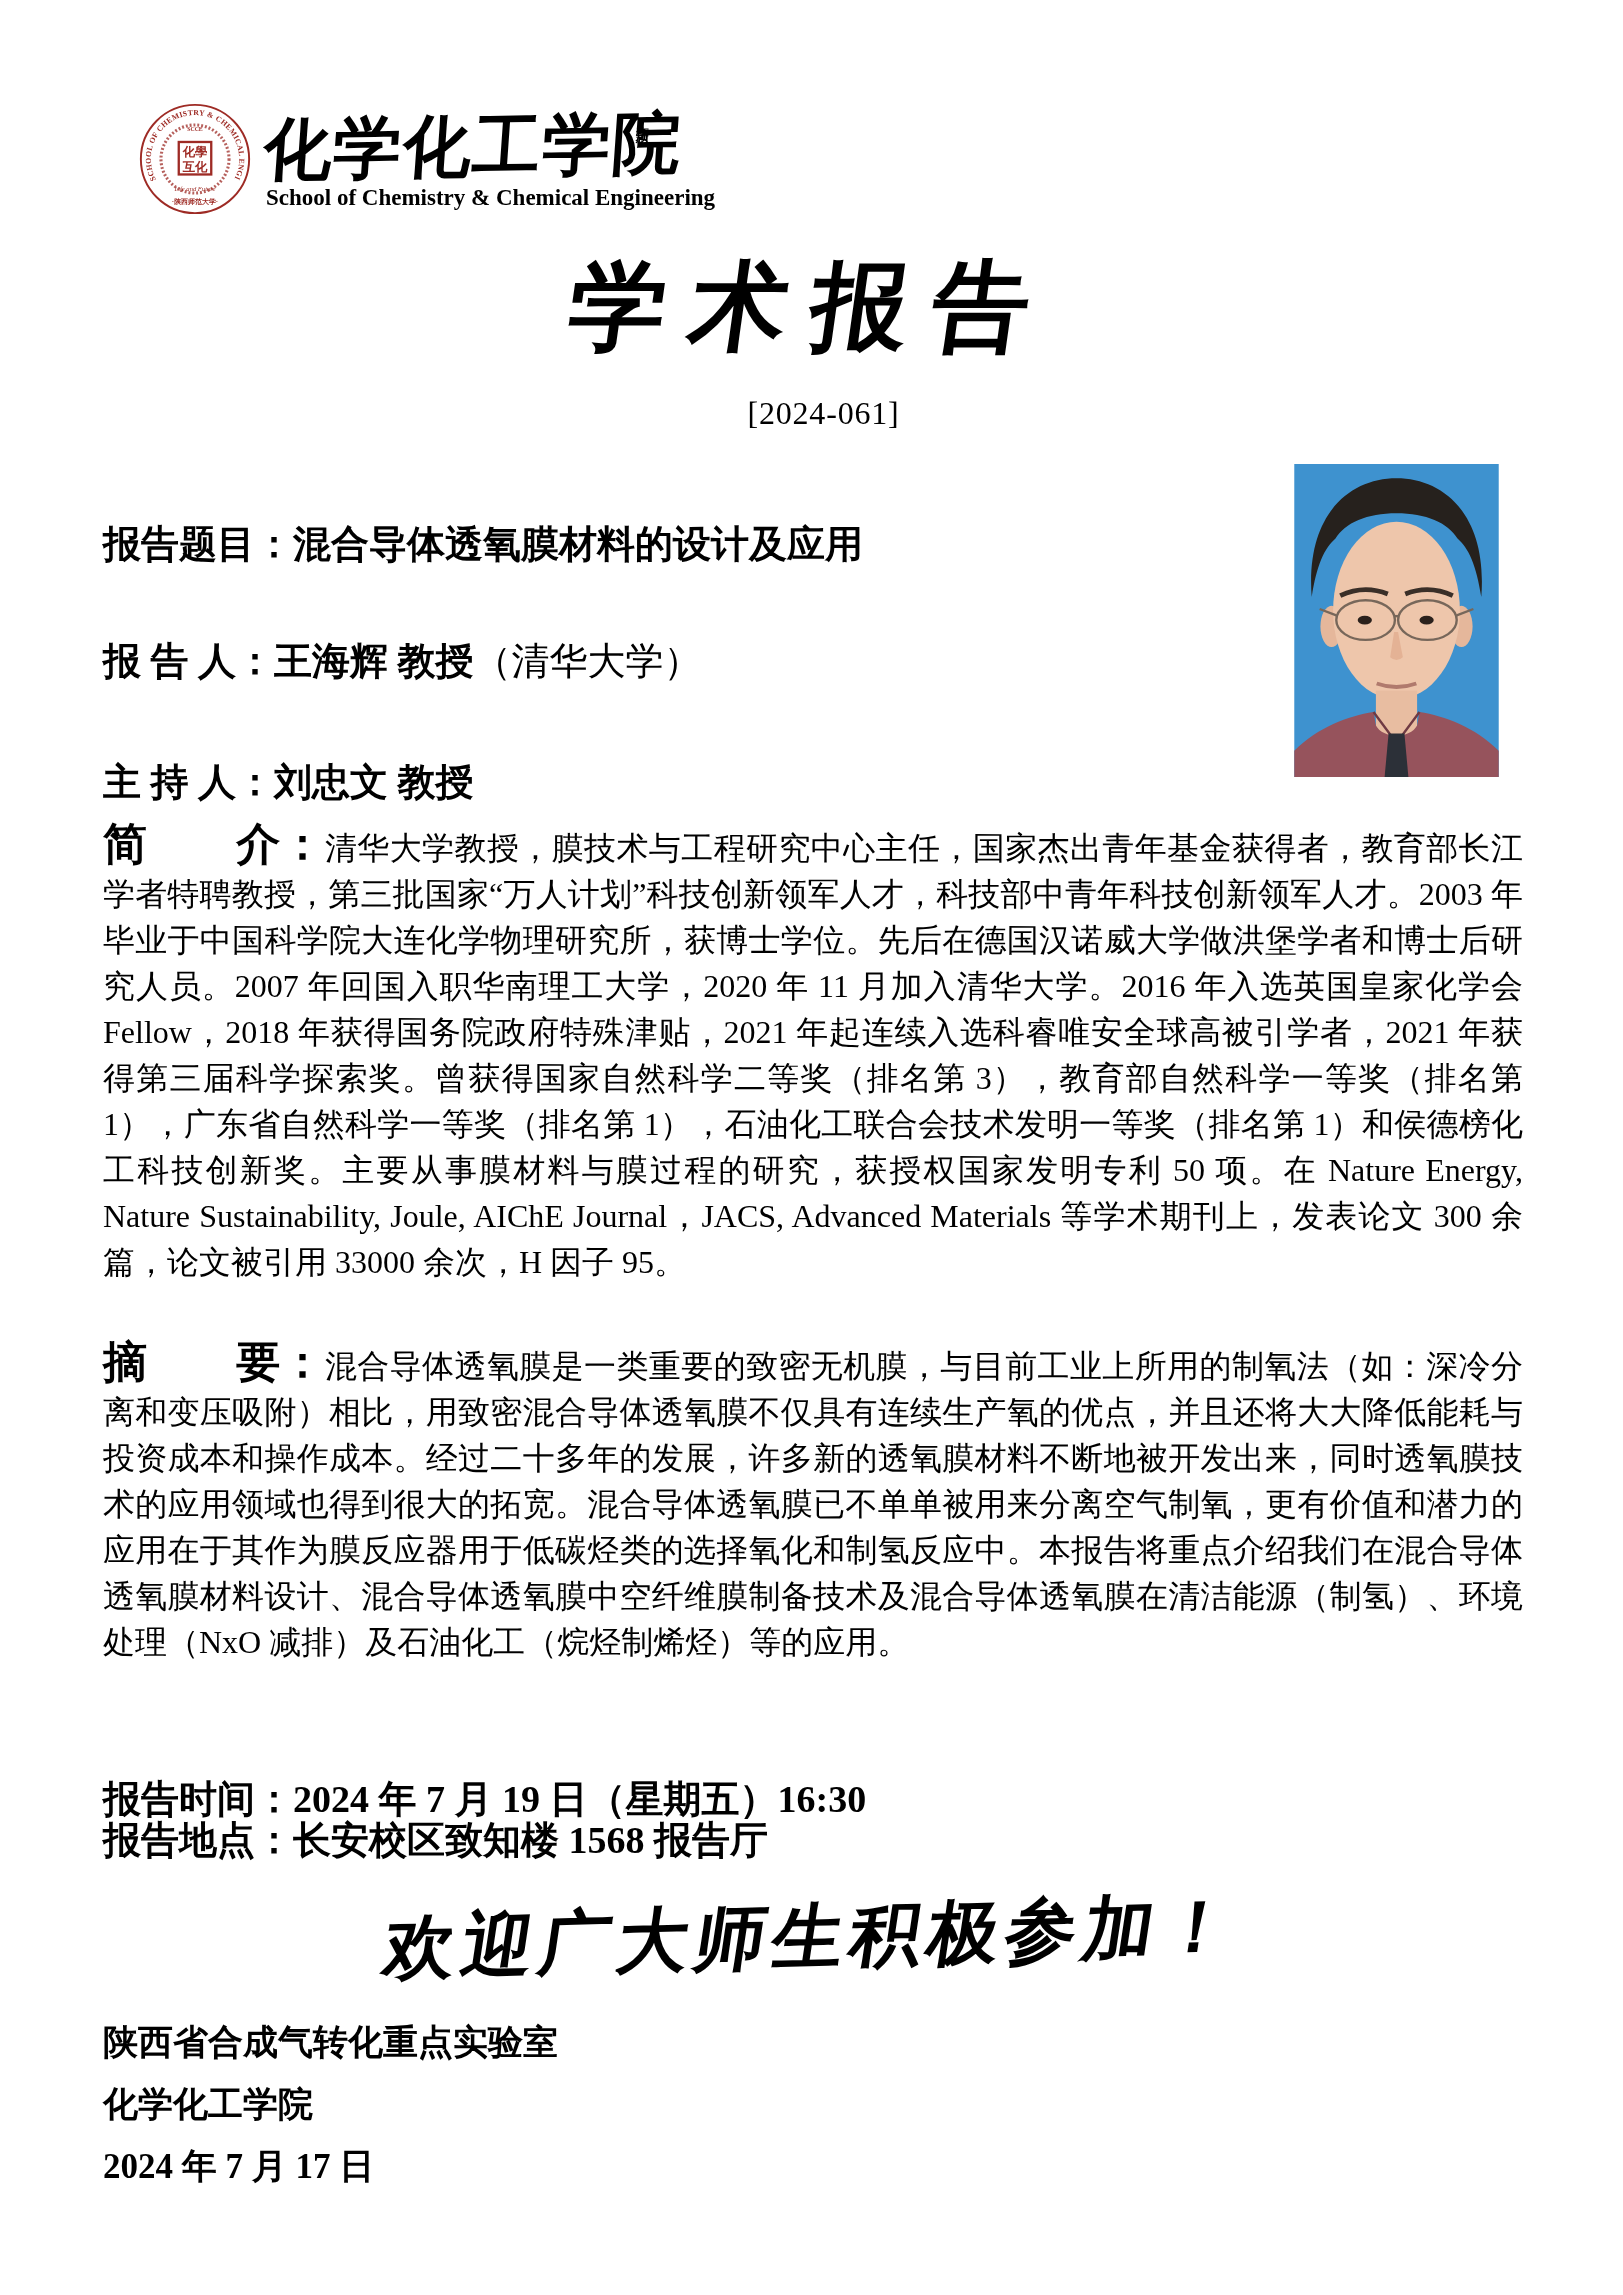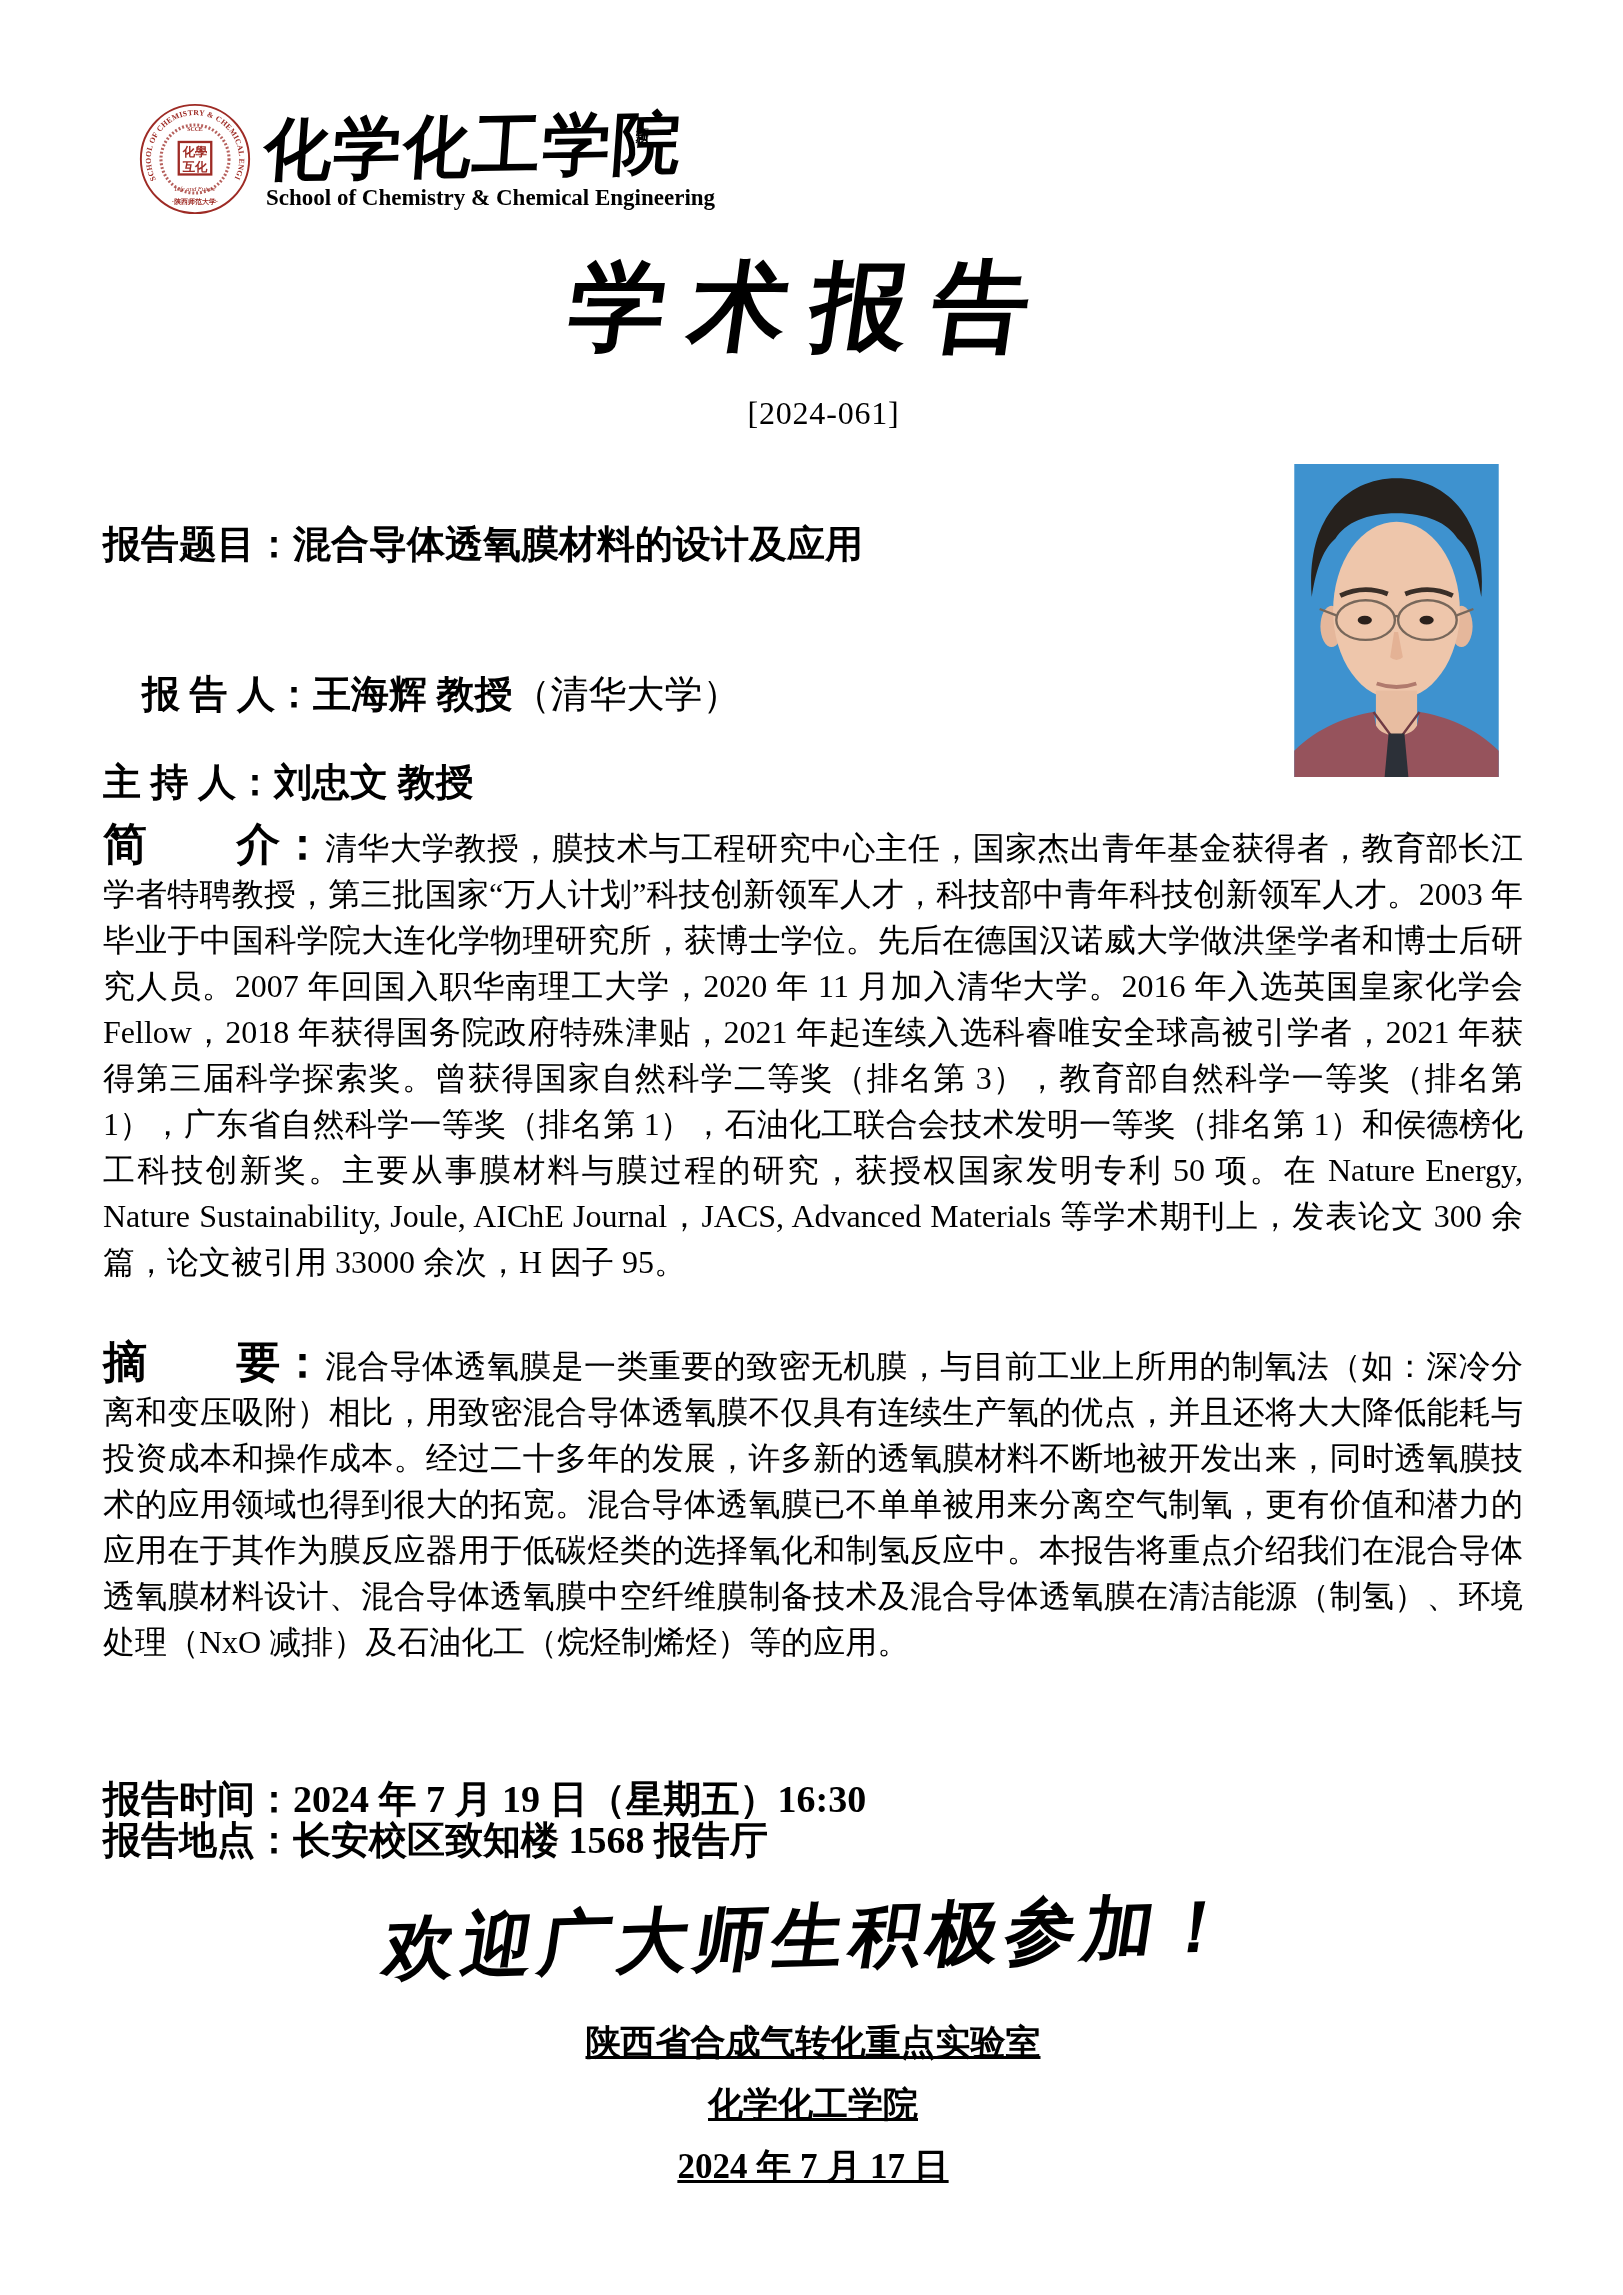--- a/index.html
+++ b/index.html
@@ -58,22 +58,22 @@
     font-size:38px;font-weight:bold;line-height:44px;
   }
   
   .welcome{
     position:absolute;left:0;top:1894px;width:100%;text-align:center;
     font-size:71px;font-weight:900;letter-spacing:6.3px;line-height:87px;
     transform:skewX(-10deg) rotate(-1.5deg);white-space:nowrap;
   }
   
   .footer{
-    position:absolute;left:103px;top:2012px;width:1420px;text-align:center;
-    font-size:35px;font-weight:bold;line-height:62px;text-decoration:underline;
+    position:absolute;left:103px;top:2012px;width:1420px;text-align:left;
+    font-size:35px;font-weight:bold;line-height:62px;
   }
 </style>
 </head>
 <body>
 
 <div class="page">
 
   <div>
     <svg class="seal-svg" viewBox="0 0 150 150">
       <circle cx="75" cy="75" r="70" fill="none" stroke="#9e2b25" stroke-width="2.5"></circle>
@@ -96,21 +96,21 @@
     <div class="school-sign">李灿题</div>
     <div class="school-en">School of Chemistry &amp; Chemical Engineering</div>
   </div>
 
   <div class="doc-title">学术报告</div>
   <div class="doc-serial">[2024-061]</div>
 
   <div class="info-line" style="top:522px;">
     <span>报告题目：</span><span>混合导体透氧膜材料的设计及应用</span>
   </div>
-  <div class="info-line" style="top:672px;margin-left:39px;">
+  <div class="info-line" style="top:639px;">
     <span>报 告 人：</span><span>王海辉 教授</span><span class="affil">（清华大学）</span>
   </div>
   <div class="info-line" style="top:760px;">
     <span>主 持 人：</span><span>刘忠文 教授</span>
   </div>
 
   <svg class="photo-svg" viewBox="0 0 258 395">
     <rect x="0" y="0" width="258" height="395" fill="#3e92cf"></rect>
 
     <ellipse cx="47" cy="205" rx="14" ry="26" fill="#e5b79b"></ellipse>

